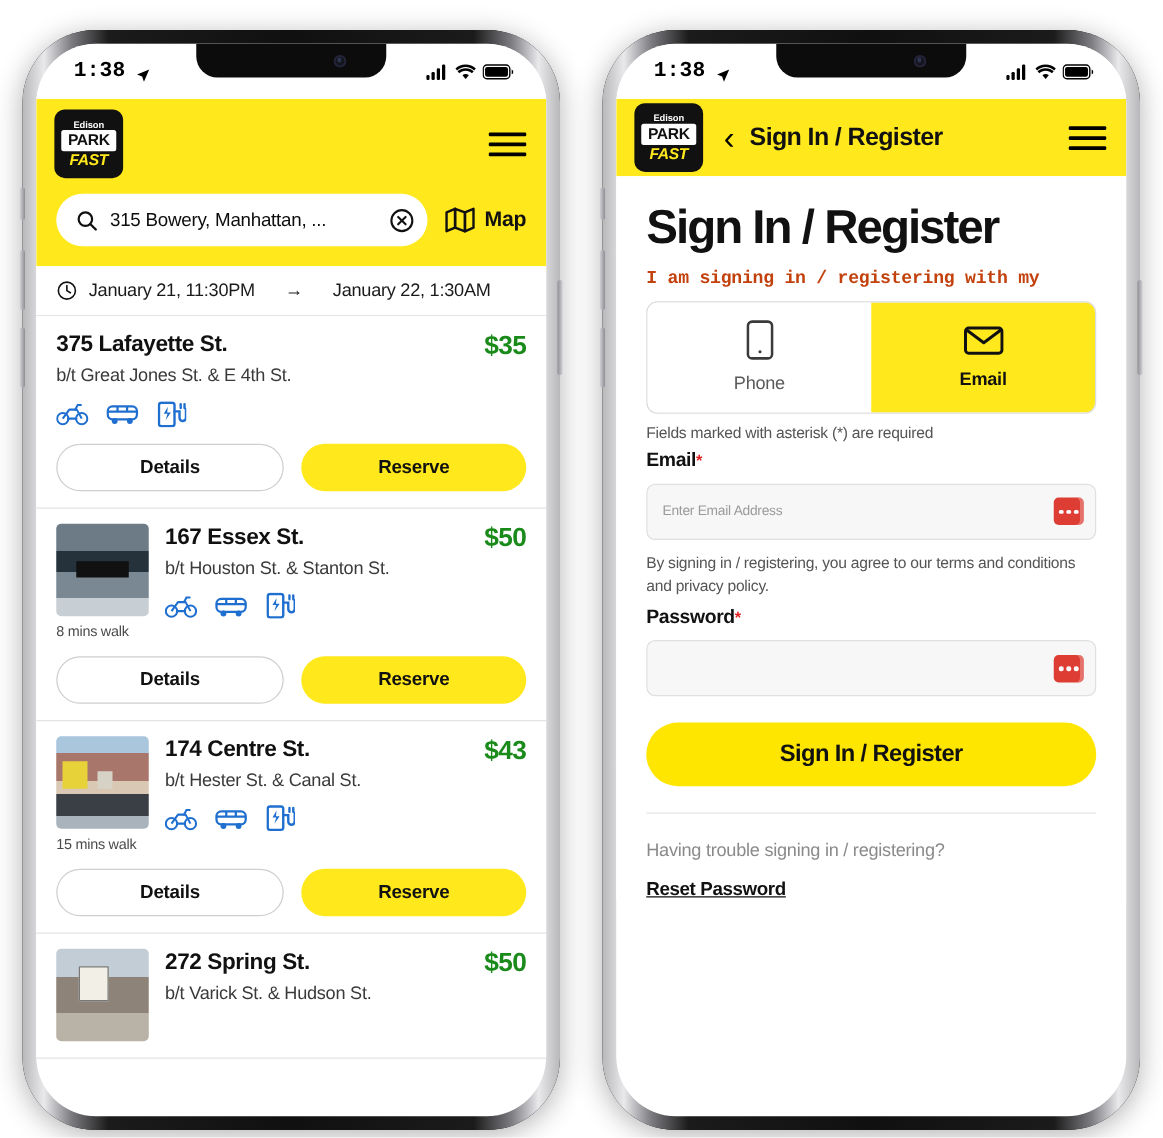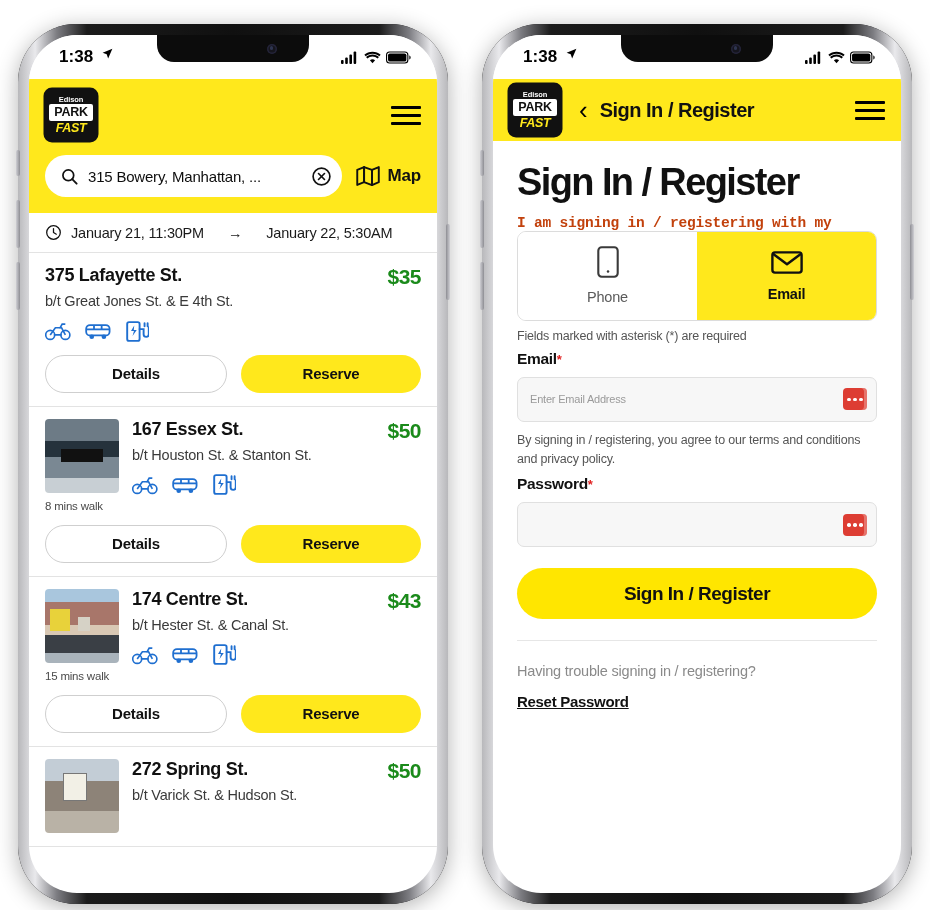--- a/index.html
+++ b/index.html
@@ -55,21 +55,21 @@
   .btn-power { position:absolute; right:-2px; top:200px; width:4px; height:76px;
                background:linear-gradient(270deg,#cfcfd4,#8d8d93); border-radius:2px; }
 
   
   .statusbar {
     position: relative; height: 44px; background:#fff; z-index: 30;
     display:flex; align-items:center; justify-content:space-between;
     padding: 0 26px 0 30px;
   }
   .sb-time { font-size:17px; font-weight:700; letter-spacing:.1px; color:#000;
-             display:flex; align-items:flex-start; gap:8px; }
+             display:flex; align-items:flex-end; gap:8px;font-family:Liberation Mono, monospace; }
   .sb-right { display:flex; align-items:center; gap:5px; }
 
   
   .appbar { background: var(--yellow); }
   :root { --yellow:#FFE81C; --yellow2:#FFE600; --green:#1a8a1a; --blue:#1f6fd0; }
 
   .bar-row { display:flex; align-items:center; padding: 10px 16px 0 16px; height:62px; }
 
   
   .logo { width:52px; height:52px; background:#111; border-radius:7px;
@@ -122,21 +122,21 @@
   
   .sb-row2 { display:flex; align-items:center; padding:0 16px; height:62px; gap:12px; }
   .back-chev { font-size:26px; font-weight:400; color:#000; line-height:1; cursor:pointer;
                margin-left:6px; font-family:"Liberation Sans",sans-serif; }
   .bar-title { font-size:20px; font-weight:800; color:#111; letter-spacing:-.5px; }
 
   .signin-body { padding: 22px 24px 0; background:#fff; }
   .h1 { font-size:38px; font-weight:800; color:#111; letter-spacing:-1.6px; line-height:1.05; }
   .sub { font-size:14.5px; font-weight:700; color:#c2410c; margin-top:12px; letter-spacing:-.2px;font-family:Liberation Mono, monospace; }
 
-  .toggle { display:flex; border:1px solid #dcdcdc; border-radius:9px; overflow:hidden; }
+  .toggle { display:flex; margin-top:10px; border:1px solid #dcdcdc; border-radius:9px; overflow:hidden; }
   .toggle > div { flex:1; height:88px; display:flex; flex-direction:column; align-items:center;
                   justify-content:center; gap:11px; cursor:pointer; }
   .tg-inactive { background:#fff; }
   .tg-active { background:var(--yellow); }
   .tg-label { font-size:14.5px; letter-spacing:-.2px; }
   .tg-inactive .tg-label { color:#5a5a5a; }
   .tg-active .tg-label { color:#111; font-weight:600; }
 
   .hint { font-size:12.5px; color:#555; margin-top:8px; letter-spacing:-.2px; }
   .flabel { font-size:15.5px; font-weight:700; color:#111; margin-top:7px; letter-spacing:-.3px; }
@@ -266,21 +266,21 @@
       </div>
 
       <div class="daterow">
         <svg width="17" height="17" viewBox="0 0 24 24">
           <circle cx="12" cy="12" r="9.6" fill="none" stroke="#111" stroke-width="1.8"></circle>
           <path d="M12 6.4V12l4 2.4" fill="none" stroke="#111" stroke-width="1.8" stroke-linecap="round" stroke-linejoin="round"></path>
         </svg>
         <div class="txt">
           <span>January 21, 11:30PM</span>
           <span>→</span>
-          <span>January 22, 5:30AM</span>
+          <span>January 22, 1:30AM</span>
         </div>
       </div>
 
       <div class="list">
 
         <div class="card">
           <div class="card-top">
             <div class="info">
               <div class="title-row">
                 <div class="addr">375 Lafayette St.</div>

